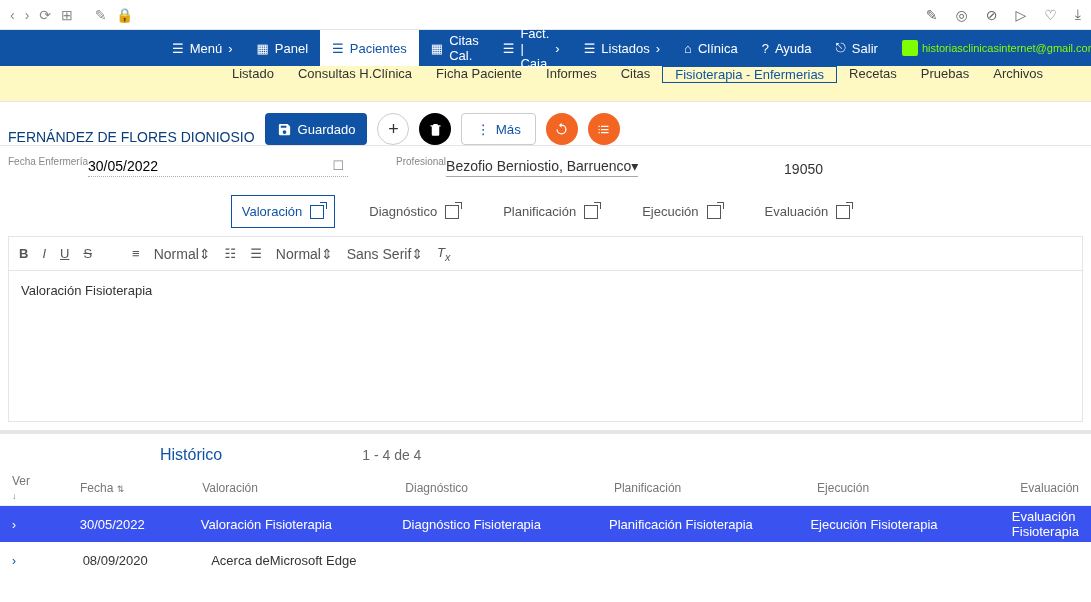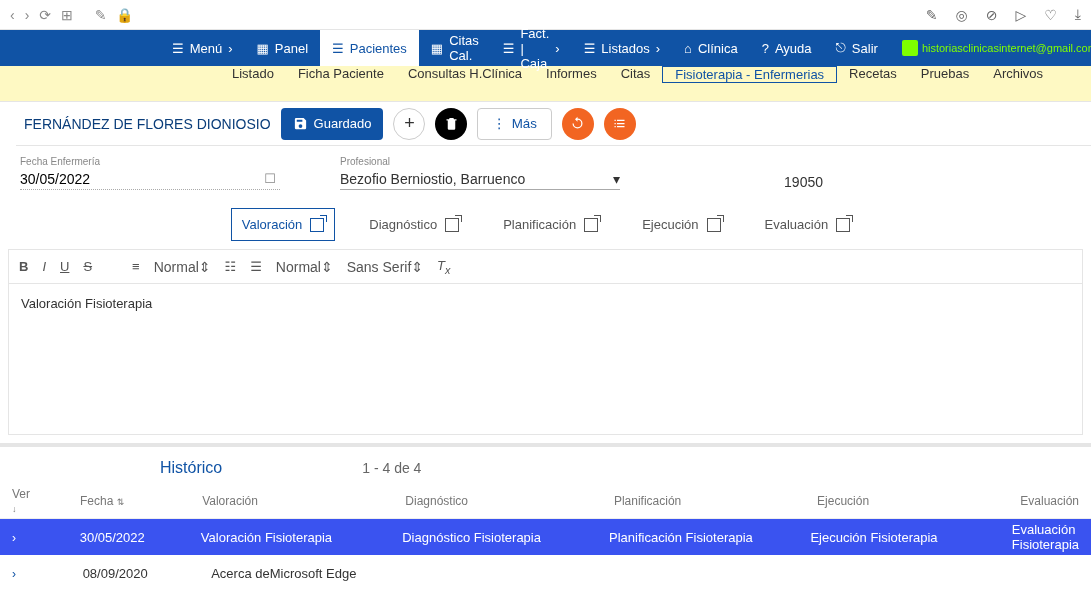--- a/index.html
+++ b/index.html
@@ -14,32 +14,32 @@
 .topnav { background: #1053a5; height: 36px; display: flex; align-items: stretch; padding-left: 160px; }
 .topnav .item { color: #fff; display: flex; align-items: center; gap: 6px; padding: 0 12px; font-size: 13px; cursor: pointer; }
 .topnav .item.active { background: #fff; color: #1053a5; }
 .topnav .email { color: #7fff00; font-size: 11px; display: flex; align-items: center; margin-left: 12px; }
 .topnav .email .avatar { width: 16px; height: 16px; background: #7fff00; border-radius: 2px; display: inline-block; margin-right: 4px; }
 
 .subnav { background: #fef9c3; height: 36px; display: flex; align-items: flex-start; border-bottom: 1px solid #e5e5e5; padding-left: 220px; }
 .subnav .sitem { color: #333; padding: 0 12px; display: flex; align-items: center; font-size: 13px; cursor: pointer; }
 .subnav .sitem.active { border: 1px solid #1053a5; color: #1053a5; }
 
-.toolbar { height: 44px; display: flex; align-items: center; padding: 0 8px; gap: 10px; border-bottom: 1px solid #e5e5e5; margin-left: 16px; }
+.toolbar { height: 44px; display: flex; align-items: flex-end; padding: 0 8px; gap: 10px; border-bottom: 1px solid #e5e5e5; }
 .patient-name { font-size: 14px; color: #0a3d7a; font-weight: 500; text-transform: uppercase; }
 .btn-save { background: #1053a5; color: #fff; border: none; border-radius: 4px; height: 32px; padding: 0 12px; display: flex; align-items: center; gap: 6px; font-size: 13px; cursor: pointer; }
 .btn-circle { width: 32px; height: 32px; border-radius: 50%; display: flex; align-items: center; justify-content: center; cursor: pointer; }
 .btn-circle.plus { background: #fff; border: 1px solid #ccc; color: #333; font-size: 18px; }
 .btn-circle.trash { background: #000; color: #fff; }
 .btn-mas { background: #fff; border: 1px solid #ccc; border-radius: 4px; height: 32px; padding: 0 14px; display: flex; align-items: center; gap: 6px; color: #1053a5; cursor: pointer; }
 .btn-circle.refresh { background: #f26522; color: #fff; }
 .btn-circle.list { background: #f26522; color: #fff; }
 
 .formrow { display: flex; padding: 10px 8px 0 8px; gap: 48px; }
-.field { display: flex; flex-direction: column; margin-left: 12px; }
+.field { display: flex; flex-direction: row; }
 .field label { font-size: 10px; color: #888; margin-bottom: 2px; }
 .field.date input { border: none; border-bottom: 1px dotted #aaa; font-size: 14px; width: 260px; padding: 2px 0; }
 .field.date { position: relative; }
 .field.date .cal { position: absolute; right: 4px; bottom: 4px; color: #888; }
 .field.prof { width: 280px; }
 .field.prof .select { border-bottom: 1px solid #aaa; font-size: 14px; padding: 2px 0; display: flex; justify-content: space-between; }
 .recid { font-size: 14px; color: #333; align-self: flex-end; margin-left: auto; margin-right: 260px; }
 
 .tab-row { display: flex; justify-content: center; gap: 24px; padding: 18px 0 8px 0; }
 .ttab { display: flex; align-items: center; gap: 8px; padding: 8px 10px; font-size: 13px; cursor: pointer; color: #555; }
@@ -134,22 +134,22 @@
       <span>Salir</span>
     </div>
   <div class="email">
       <span class="avatar"></span>
       <span>historiasclinicasinternet@gmail.com</span>
     </div>
 </div>
 
 <div class="subnav">
   <div class="sitem">Listado</div>
+  <div class="sitem">Consultas H.Clínica</div>
   <div class="sitem">Ficha Paciente</div>
-  <div class="sitem">Consultas H.Clínica</div>
   <div class="sitem">Informes</div>
   <div class="sitem">Citas</div>
   <div class="sitem active">Fisioterapia - Enfermerias</div>
   <div class="sitem">Recetas</div>
   <div class="sitem">Pruebas</div>
   <div class="sitem">Archivos</div>
 </div>
 
 <div class="toolbar">
   <span class="patient-name">FERNÁNDEZ DE FLORES DIONIOSIO</span>

